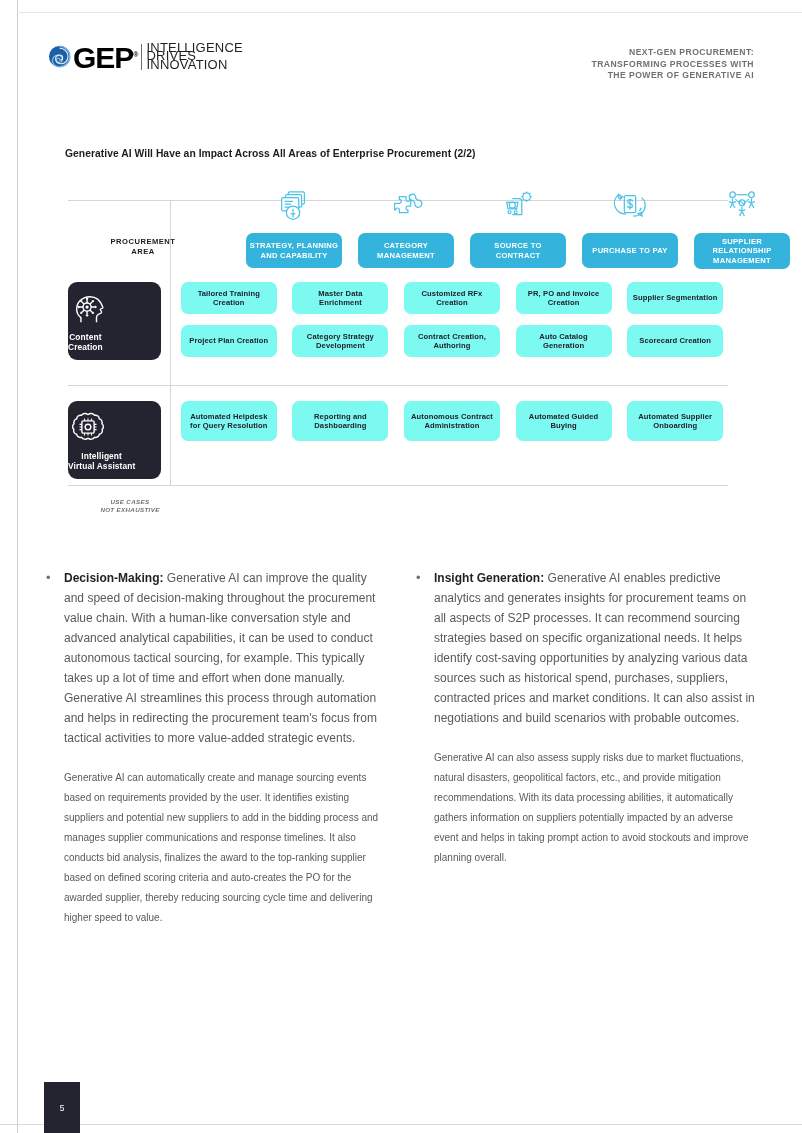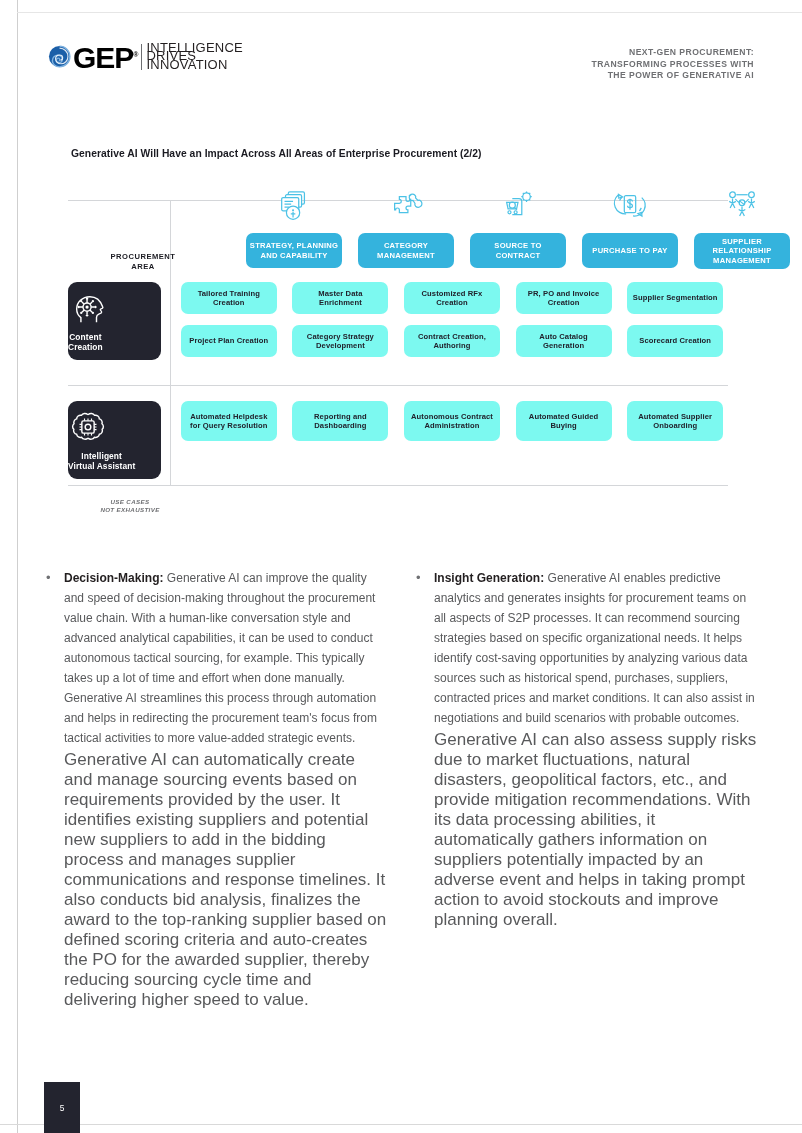--- a/index.html
+++ b/index.html
@@ -73,21 +73,21 @@
     font-weight: bold;
     font-size: 8.6px;
     line-height: 11.6px;
     letter-spacing: 0.45px;
     color: #6f7073;
   }
 
   
   .exhibit-title {
     position: absolute;
-    left: 71px; top: 148px;
+    left: 65px; top: 148px;
     font-weight: bold;
     font-size: 10.3px;
     letter-spacing: 0.05px;
     color: #1b1b22;
     text-align: right;
   }
 
   .matrix {
     position: absolute;
     left: 68px; top: 182px;
@@ -121,21 +121,21 @@
     font-size: 7.6px;
     line-height: 9.4px;
     letter-spacing: 0.25px;
     display: flex; align-items: center; justify-content: center;
     text-align: center;
     padding: 4px 3px;
   }
 
   .proc-area-label {
     position: absolute;
-    left: 0px; top: 70px;
+    left: 0px; top: 55px;
     width: 150px;
     text-align: center;
     font-weight: bold;
     font-size: 7.6px;
     line-height: 9.6px;
     letter-spacing: 0.5px;
     color: #1b1b22;
   }
 
   
@@ -249,23 +249,23 @@
   }
   .bullet-text {
     flex: 1;
     font-size: 12px;
     line-height: 20px;
     color: #58595b;
     letter-spacing: 0.01px;
   }
   .bullet-text b { color: #231f20; font-weight: bold; }
   .para-2 {
-    margin-top: 2px;
+    margin-top: 20px;
     margin-left: 18px;
-    font-size: 17px;
+    font-size: 10px;
     line-height: 20px;
     color: #58595b;
   }
 
   
   .page-tab {
     position: absolute;
     left: 44px; top: 1082px;
     width: 36px; height: 51px;
     background: #23242f;

